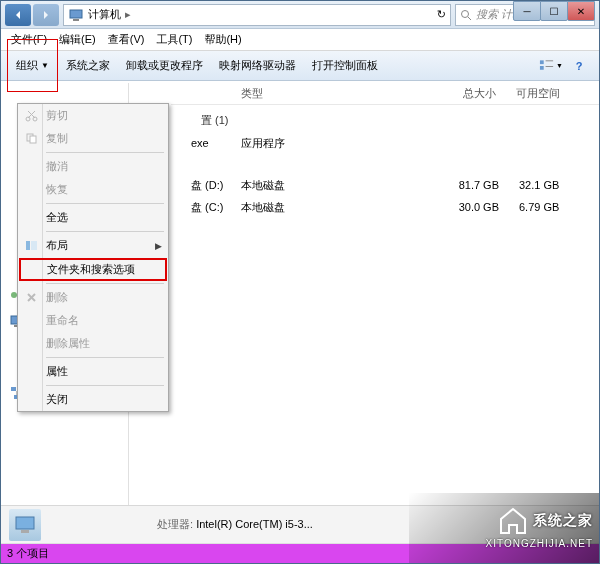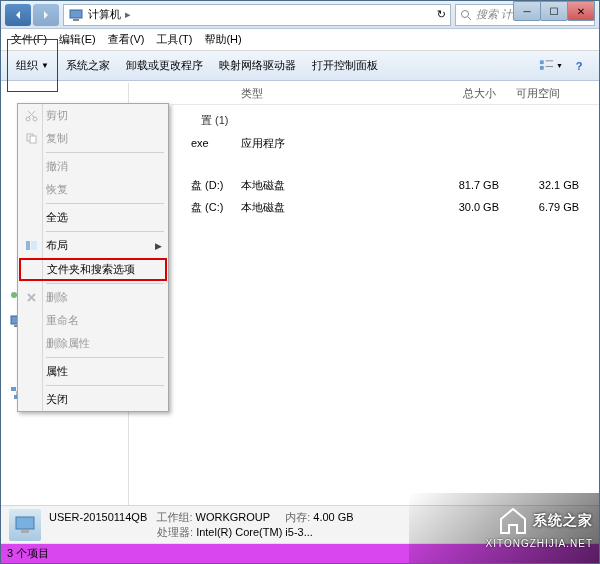--- a/index.html
+++ b/index.html
@@ -56,21 +56,21 @@
 .col-name { width: 70px; padding-left: 4px; }
 .col-type { width: 155px; }
 .col-size { width: 120px; text-align: right; padding-right: 20px; }
 .col-free { width: 80px; }
 .list { padding: 4px 0; }
 .group-hdr { padding: 4px 4px 4px 30px; color: #333; }
 .row { height: 22px; display: flex; align-items: center; padding-left: 20px; }
 .row-name { width: 50px; }
 .row-type { width: 158px; }
 .row-size { width: 120px; text-align: right; padding-right: 20px; }
-.row-free { width: 80px; text-align: center; }
+.row-free { width: 80px; text-align: left; }
 
 
 .statusbar { position: absolute; bottom: 20px; left: 0; right: 0; height: 38px; border-top: 1px solid #d8d8d8; background: #f4f4f4; display: flex; align-items: center; padding: 0 8px; font-size: 11px; }
 .status-icon { width: 32px; height: 32px; margin-right: 8px; background: linear-gradient(#d8e8f4, #a8c8e0); border-radius: 2px; display: flex; align-items: center; justify-content: center; }
 .footer { position: absolute; bottom: 0; left: 0; right: 0; height: 20px; background: #d946ef; font-size: 11px; padding: 2px 6px; border-top: 1px solid #e0e0e0; }
 
 
 .watermark { position: absolute; right: 6px; bottom: 26px; font-size: 14px; color: #fff; text-shadow: 0 0 3px #000; display: flex; align-items: center; z-index: 200; letter-spacing: 1px; font-weight: bold; }
 .watermark .house { width: 32px; height: 32px; margin-right: 4px; }
 .watermark-sub { position: absolute; right: 6px; bottom: 14px; font-size: 10px; color: #fff; text-shadow: 0 0 2px #000; z-index: 200; letter-spacing: 1px; }
@@ -310,27 +310,20 @@
 
   <div class="statusbar">
     <div class="status-icon">
         <svg width="24" height="24" viewBox="0 0 24 24">
           <rect x="3" y="4" width="18" height="12" fill="#7ab0e0" stroke="#4a7aa8"></rect>
           <rect x="8" y="17" width="8" height="3" fill="#aaa"></rect>
         </svg>
       </div>
     <div>
       <div>
-        <span>USER-20150114QB</span>
-        &nbsp;&nbsp;<span style="color:#666">工作组:</span>
-        <span>WORKGROUP</span>
-        &nbsp;&nbsp;&nbsp;&nbsp;<span style="color:#666">内存:</span>
-        <span>4.00 GB</span>
-      </div>
-      <div>
         <span style="color:#666;margin-left:108px">处理器:</span>
         <span>Intel(R) Core(TM) i5-3...</span>
       </div>
     </div>
   </div>
 
   <div class="footer">
     <span>3 个项目</span>
   </div>
 

